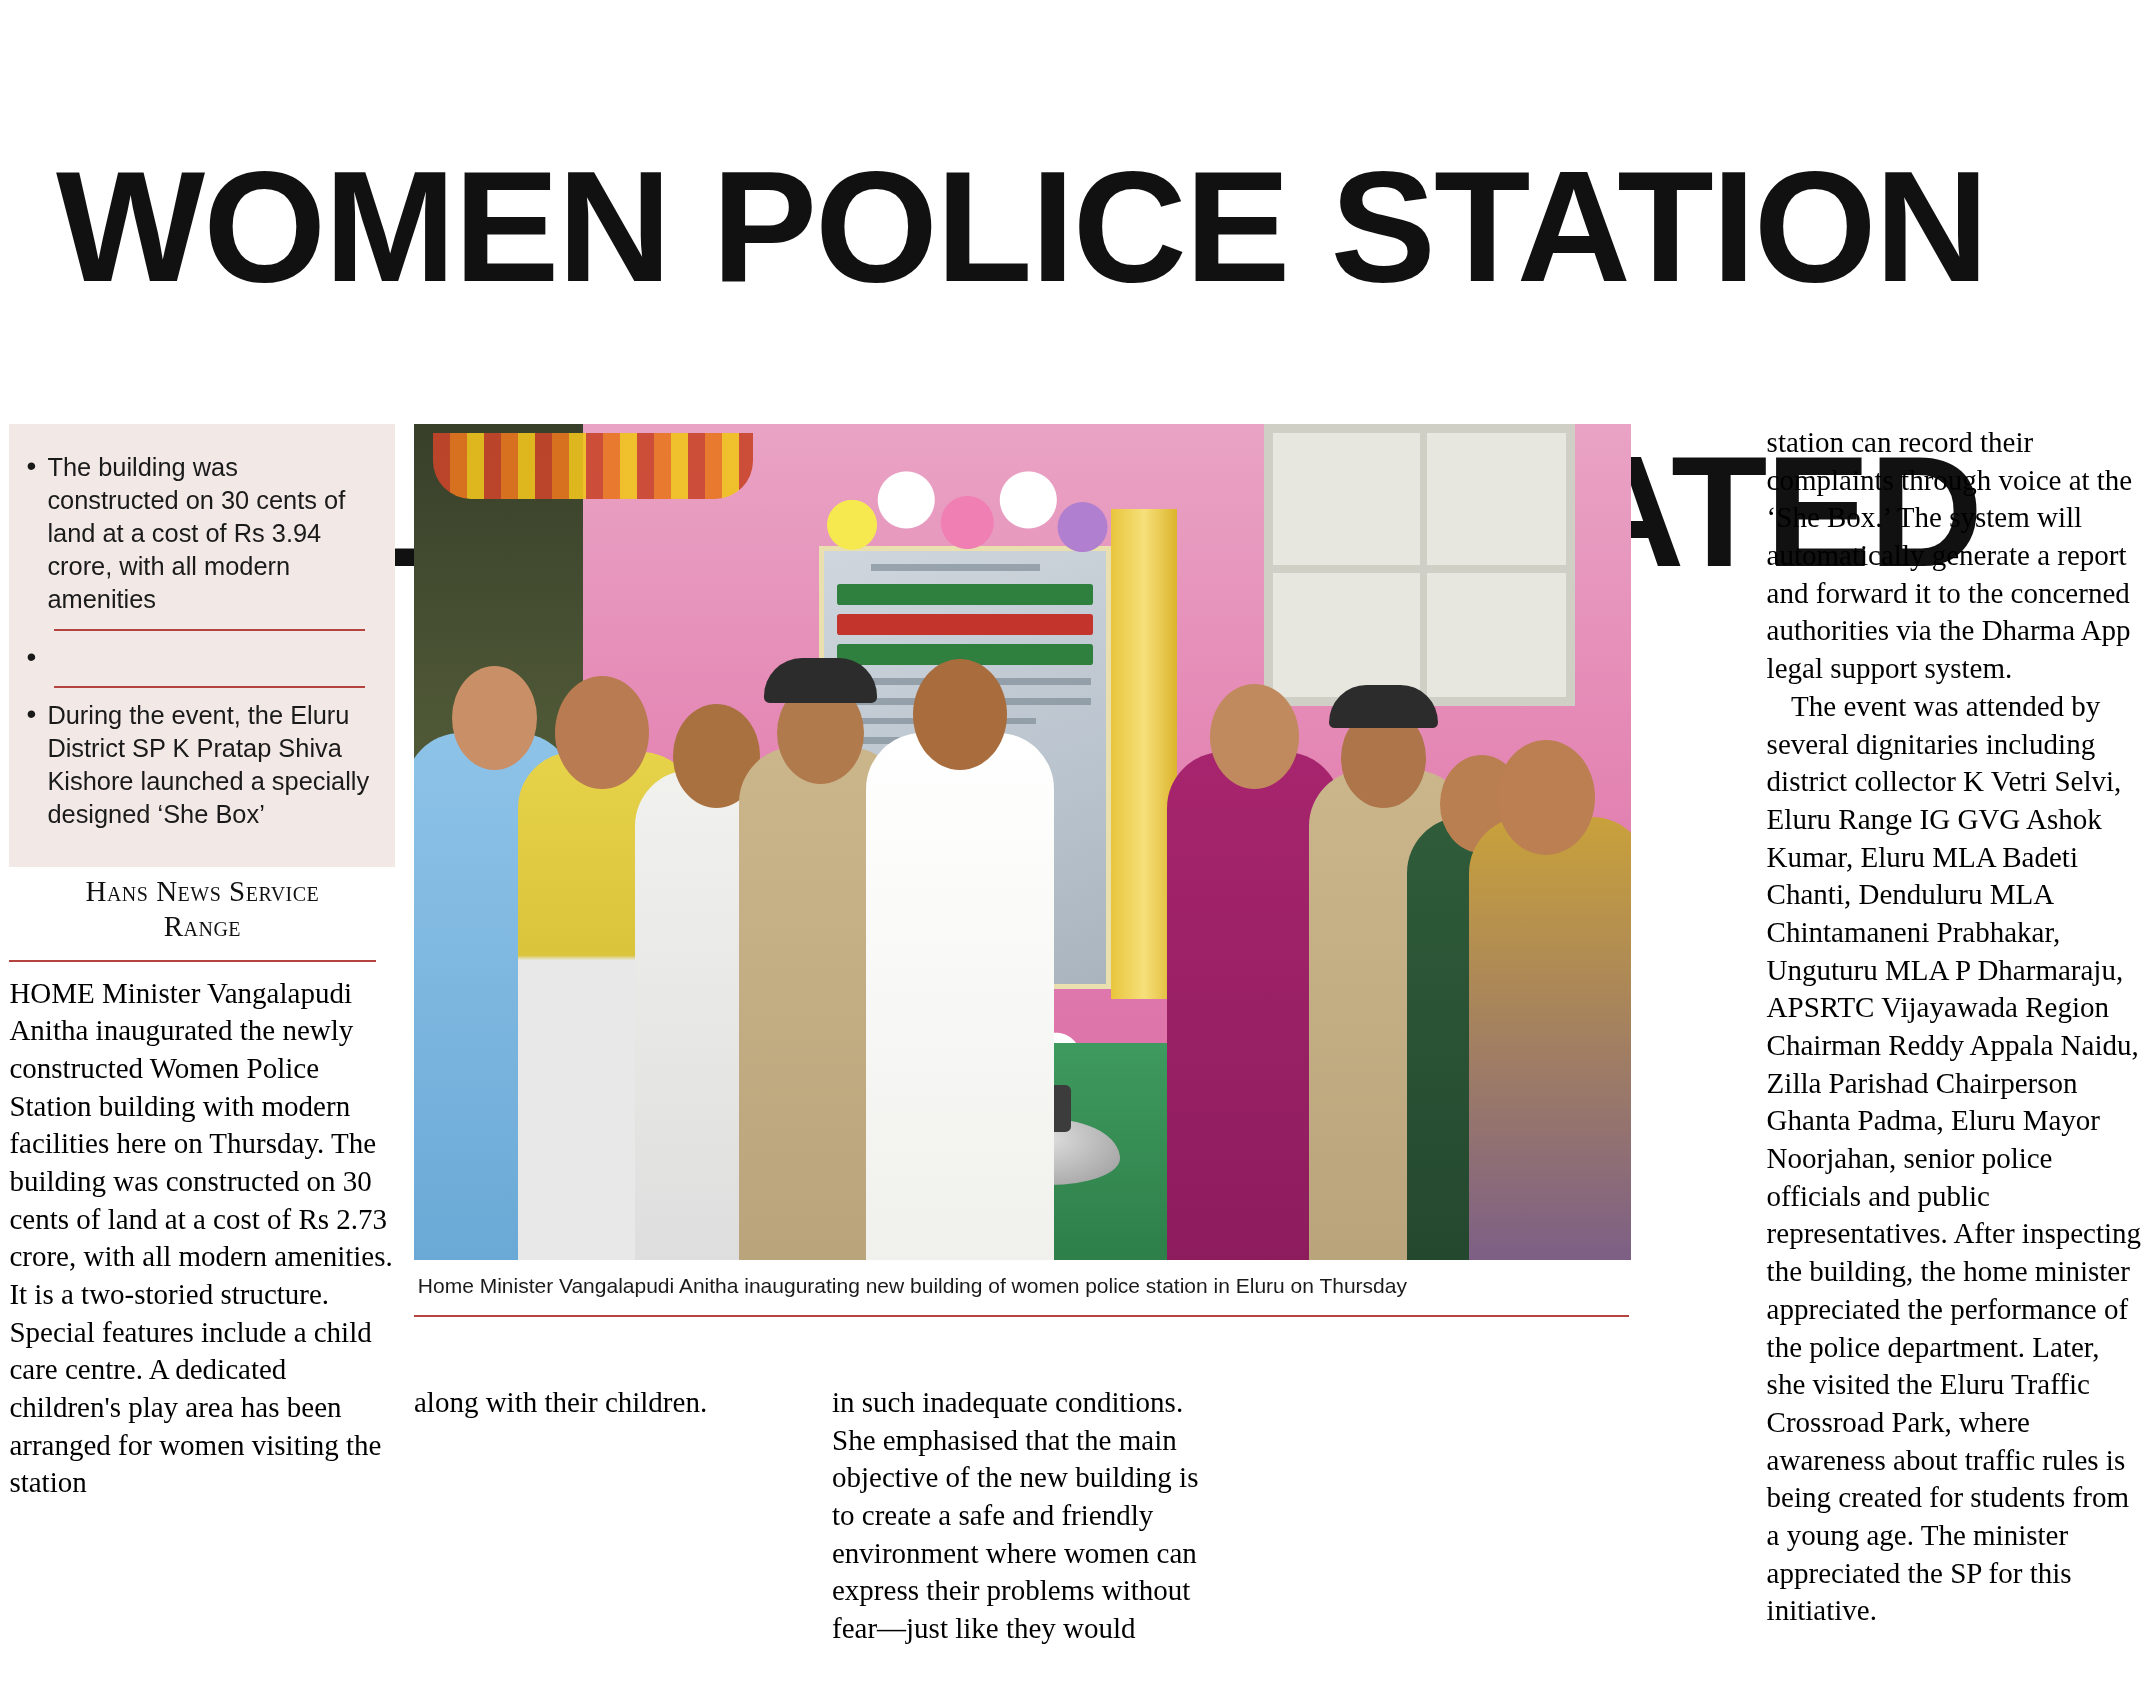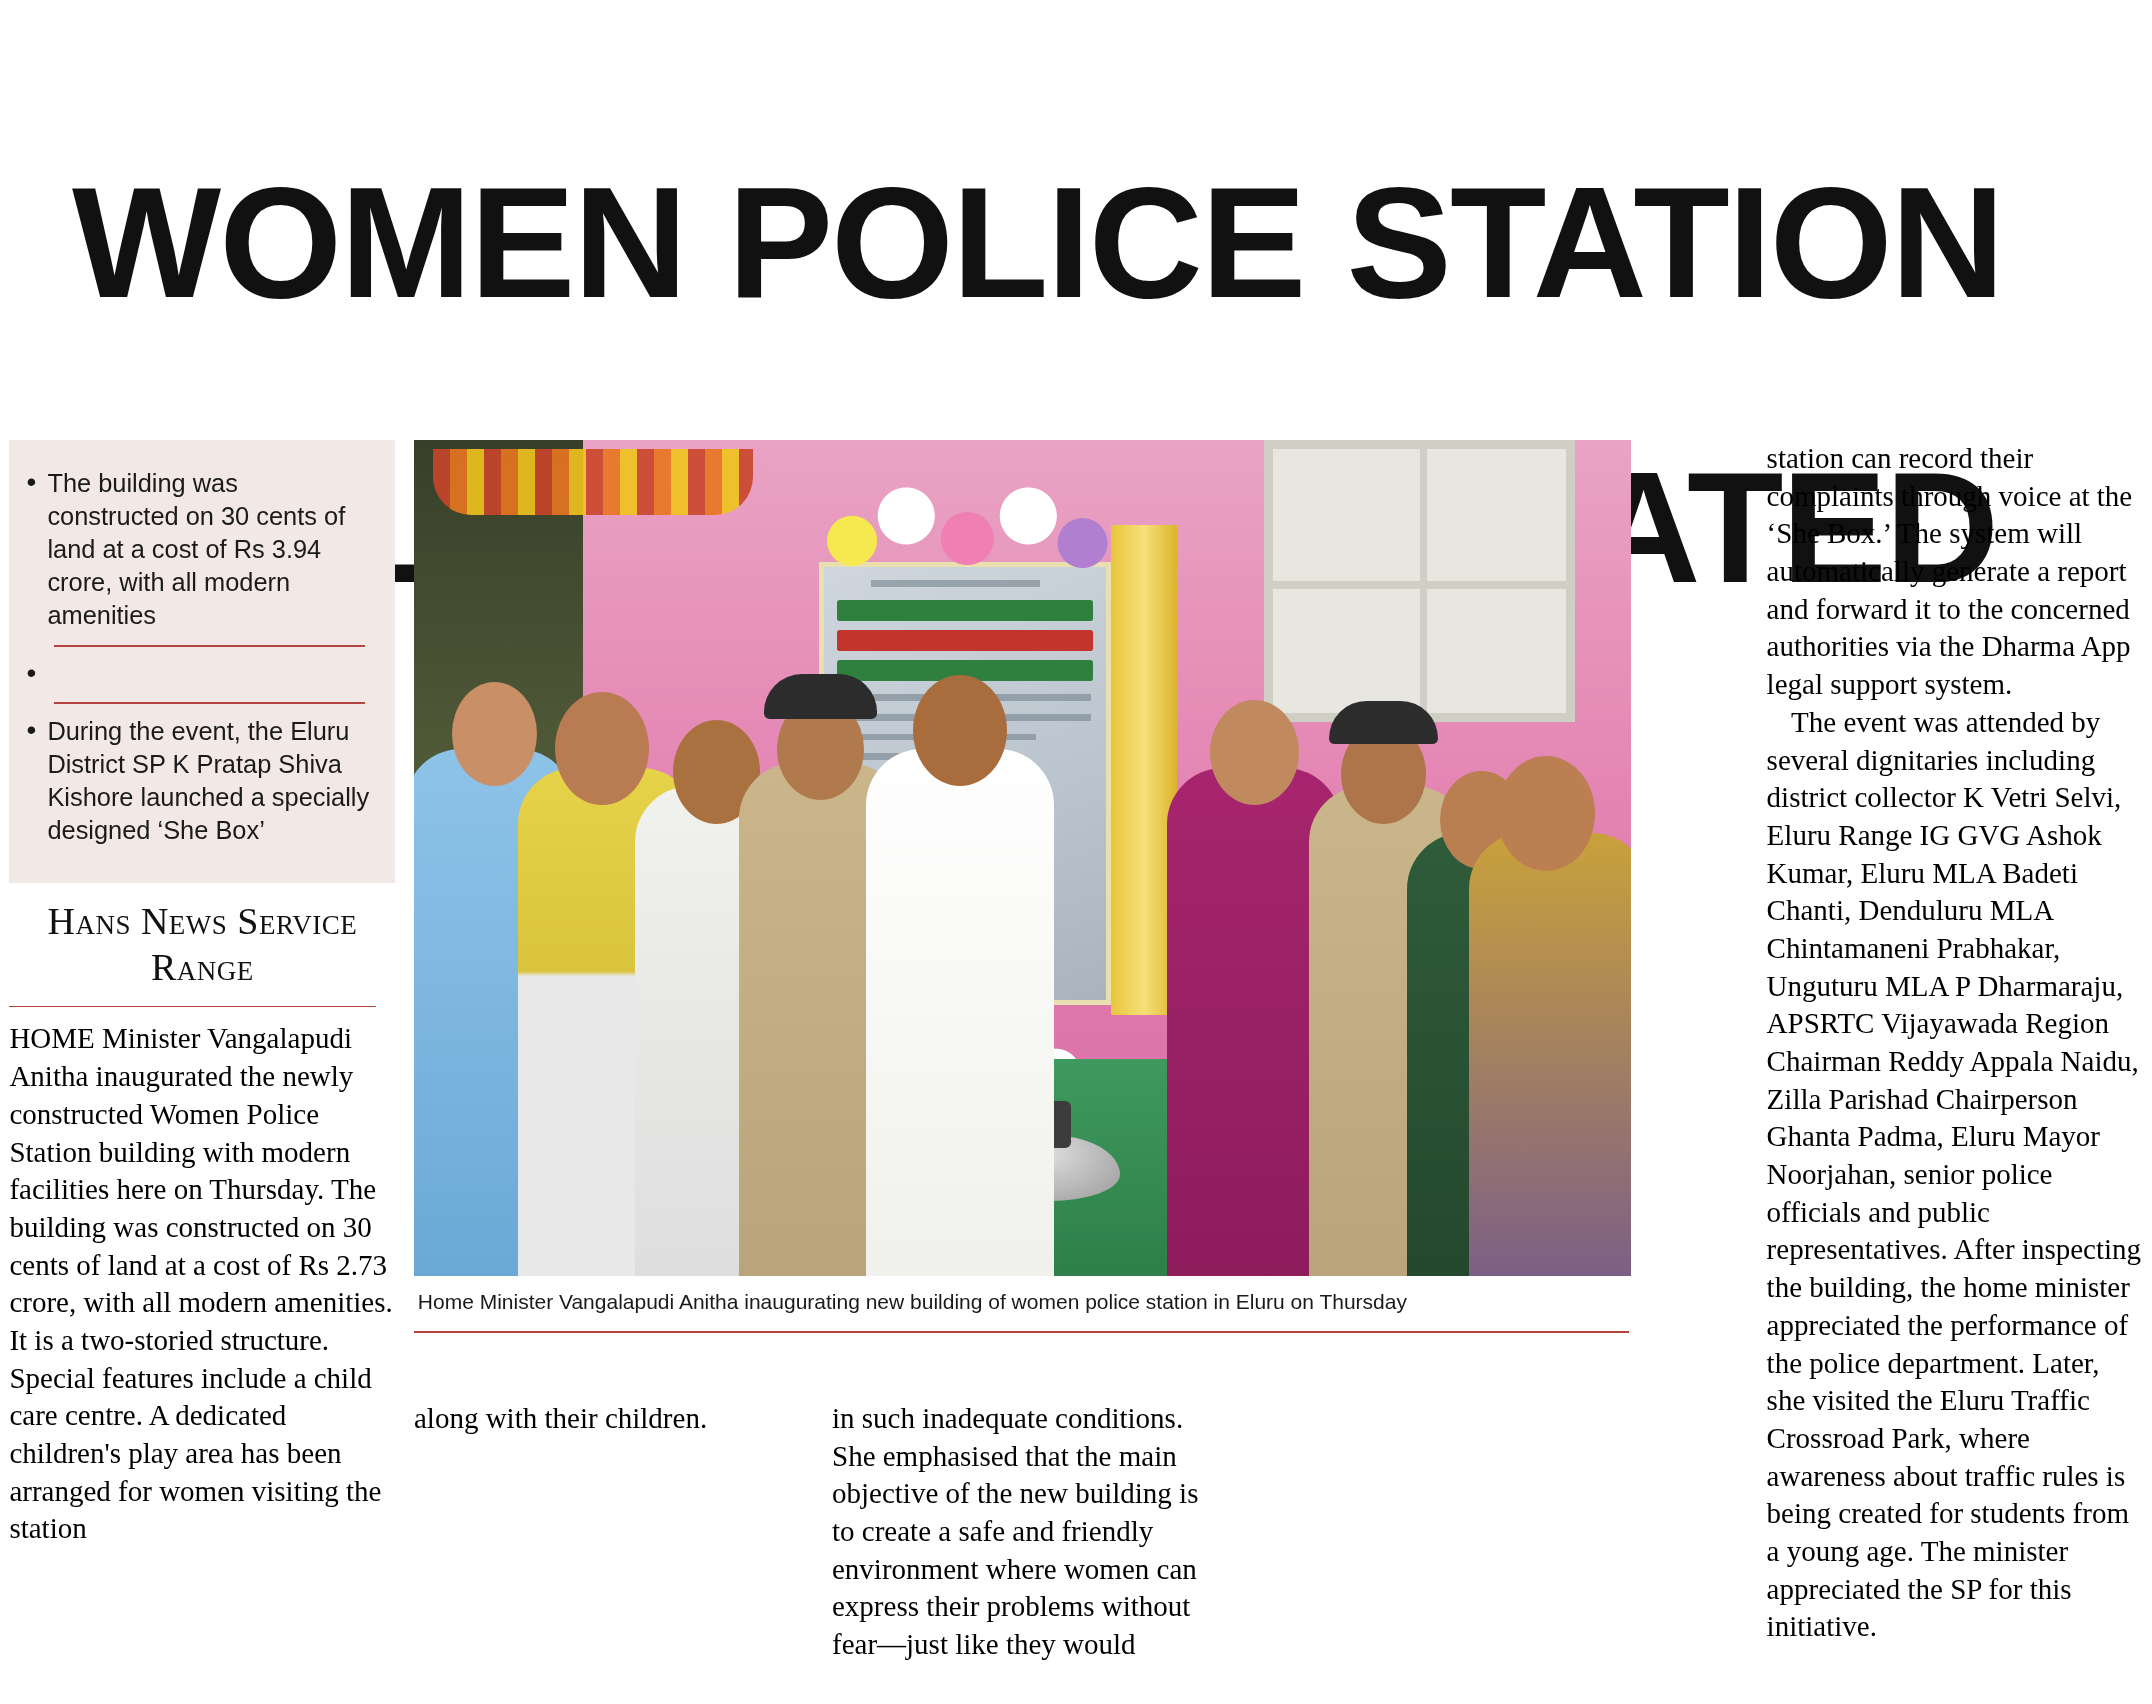--- a/index.html
+++ b/index.html
@@ -23,21 +23,21 @@
   }
 
   
   .headline {
     font-family: "Liberation Sans", sans-serif;
     font-weight: bold;
     font-stretch: condensed;
     letter-spacing: -1.9px;
     line-height: 0.90;
     font-size: 158px;
-    margin: 16px;
+    margin: 0;
     padding-top: 13px;
     color: #111111;
     transform: scaleX(1.0);
     transform-origin: left top;
     white-space: pre-line;
   }
   .headline .line1 { display: block; }
   .headline .line2 { display: block; }
 
   
@@ -80,25 +80,25 @@
     line-height: 1.1;
     color: #1a1a1a;
   }
   .bullet-rule {
     height: 1.9px;
     background: #b5433f;
     margin: 1.9px 0 5.6px 28px;
     width: 311px;
   }
   .byline {
-    margin-top: 15px;
+    margin-top: 7px;
     text-align: center;
     font-family: "Liberation Serif", serif;
     font-variant: small-caps;
-    font-size: 38px;
+    font-size: 29px;
     line-height: 1.22;
     letter-spacing: 0.5px;
     color: #111;
   }
   .byline-rule {
     height: 1.9px;
     background: #b5433f;
     margin: 15px 0 13px 0;
     width: 367px;
   }

